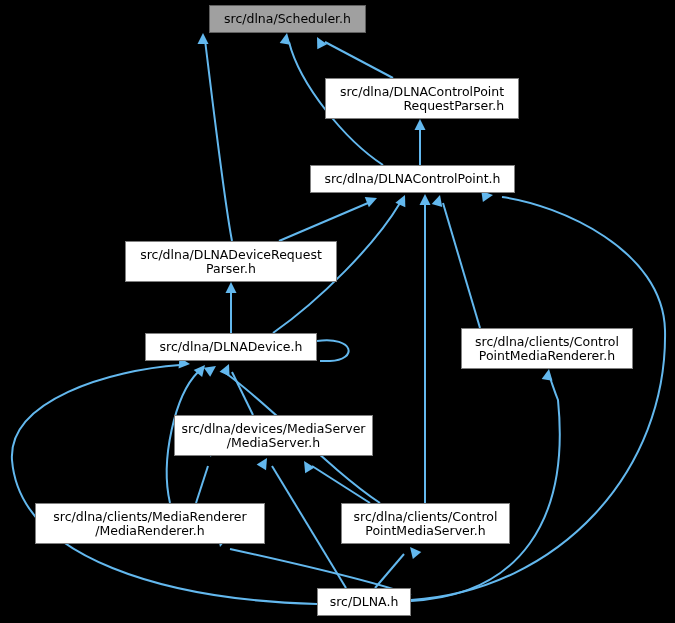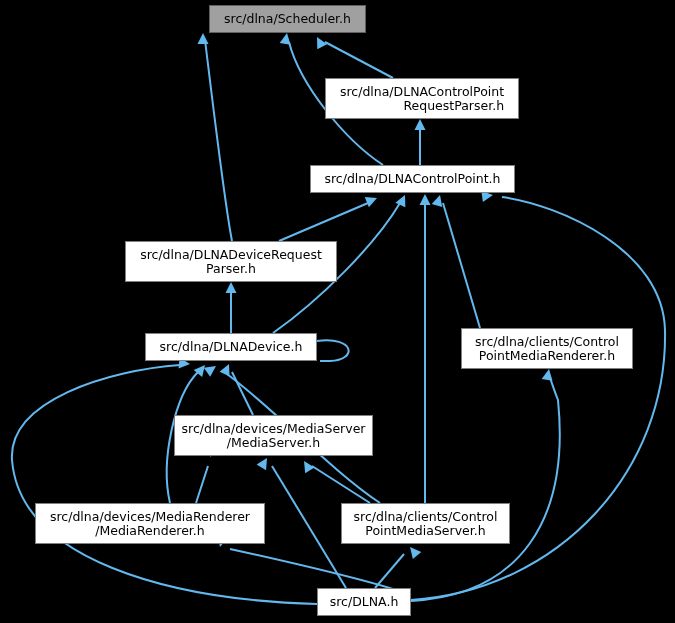--- a/index.html
+++ b/index.html
@@ -65,18 +65,18 @@
     <div class="node white" style="left: 325px; top: 78px; width: 194px; height: 41px; text-align: right;">src/dlna/DLNAControlPoint
 RequestParser.h</div>
     <div class="node white" style="left: 310px; top: 165px; width: 205px; height: 28px;">src/dlna/DLNAControlPoint.h</div>
     <div class="node white" style="left: 125px; top: 241px; width: 212px; height: 41px; text-align: center;">src/dlna/DLNADeviceRequest
 Parser.h</div>
     <div class="node white" style="left: 145px; top: 333px; width: 172px; height: 28px;">src/dlna/DLNADevice.h</div>
     <div class="node white" style="left: 461px; top: 328px; width: 172px; height: 41px;">src/dlna/clients/Control
 PointMediaRenderer.h</div>
     <div class="node white" style="left: 174px; top: 415px; width: 199px; height: 41px;">src/dlna/devices/MediaServer
 /MediaServer.h</div>
-    <div class="node white" style="left: 35px; top: 503px; width: 230px; height: 41px;">src/dlna/devices/MediaRenderer
+    <div class="node white" style="left: 35px; top: 503px; width: 230px; height: 41px;">src/dlna/clients/MediaRenderer
 /MediaRenderer.h</div>
     <div class="node white" style="left: 341px; top: 503px; width: 169px; height: 41px;">src/dlna/clients/Control
 PointMediaServer.h</div>
     <div class="node white" style="left: 317px; top: 588px; width: 94px; height: 28px;">src/DLNA.h</div>
   </div>
 
 </body></html>

